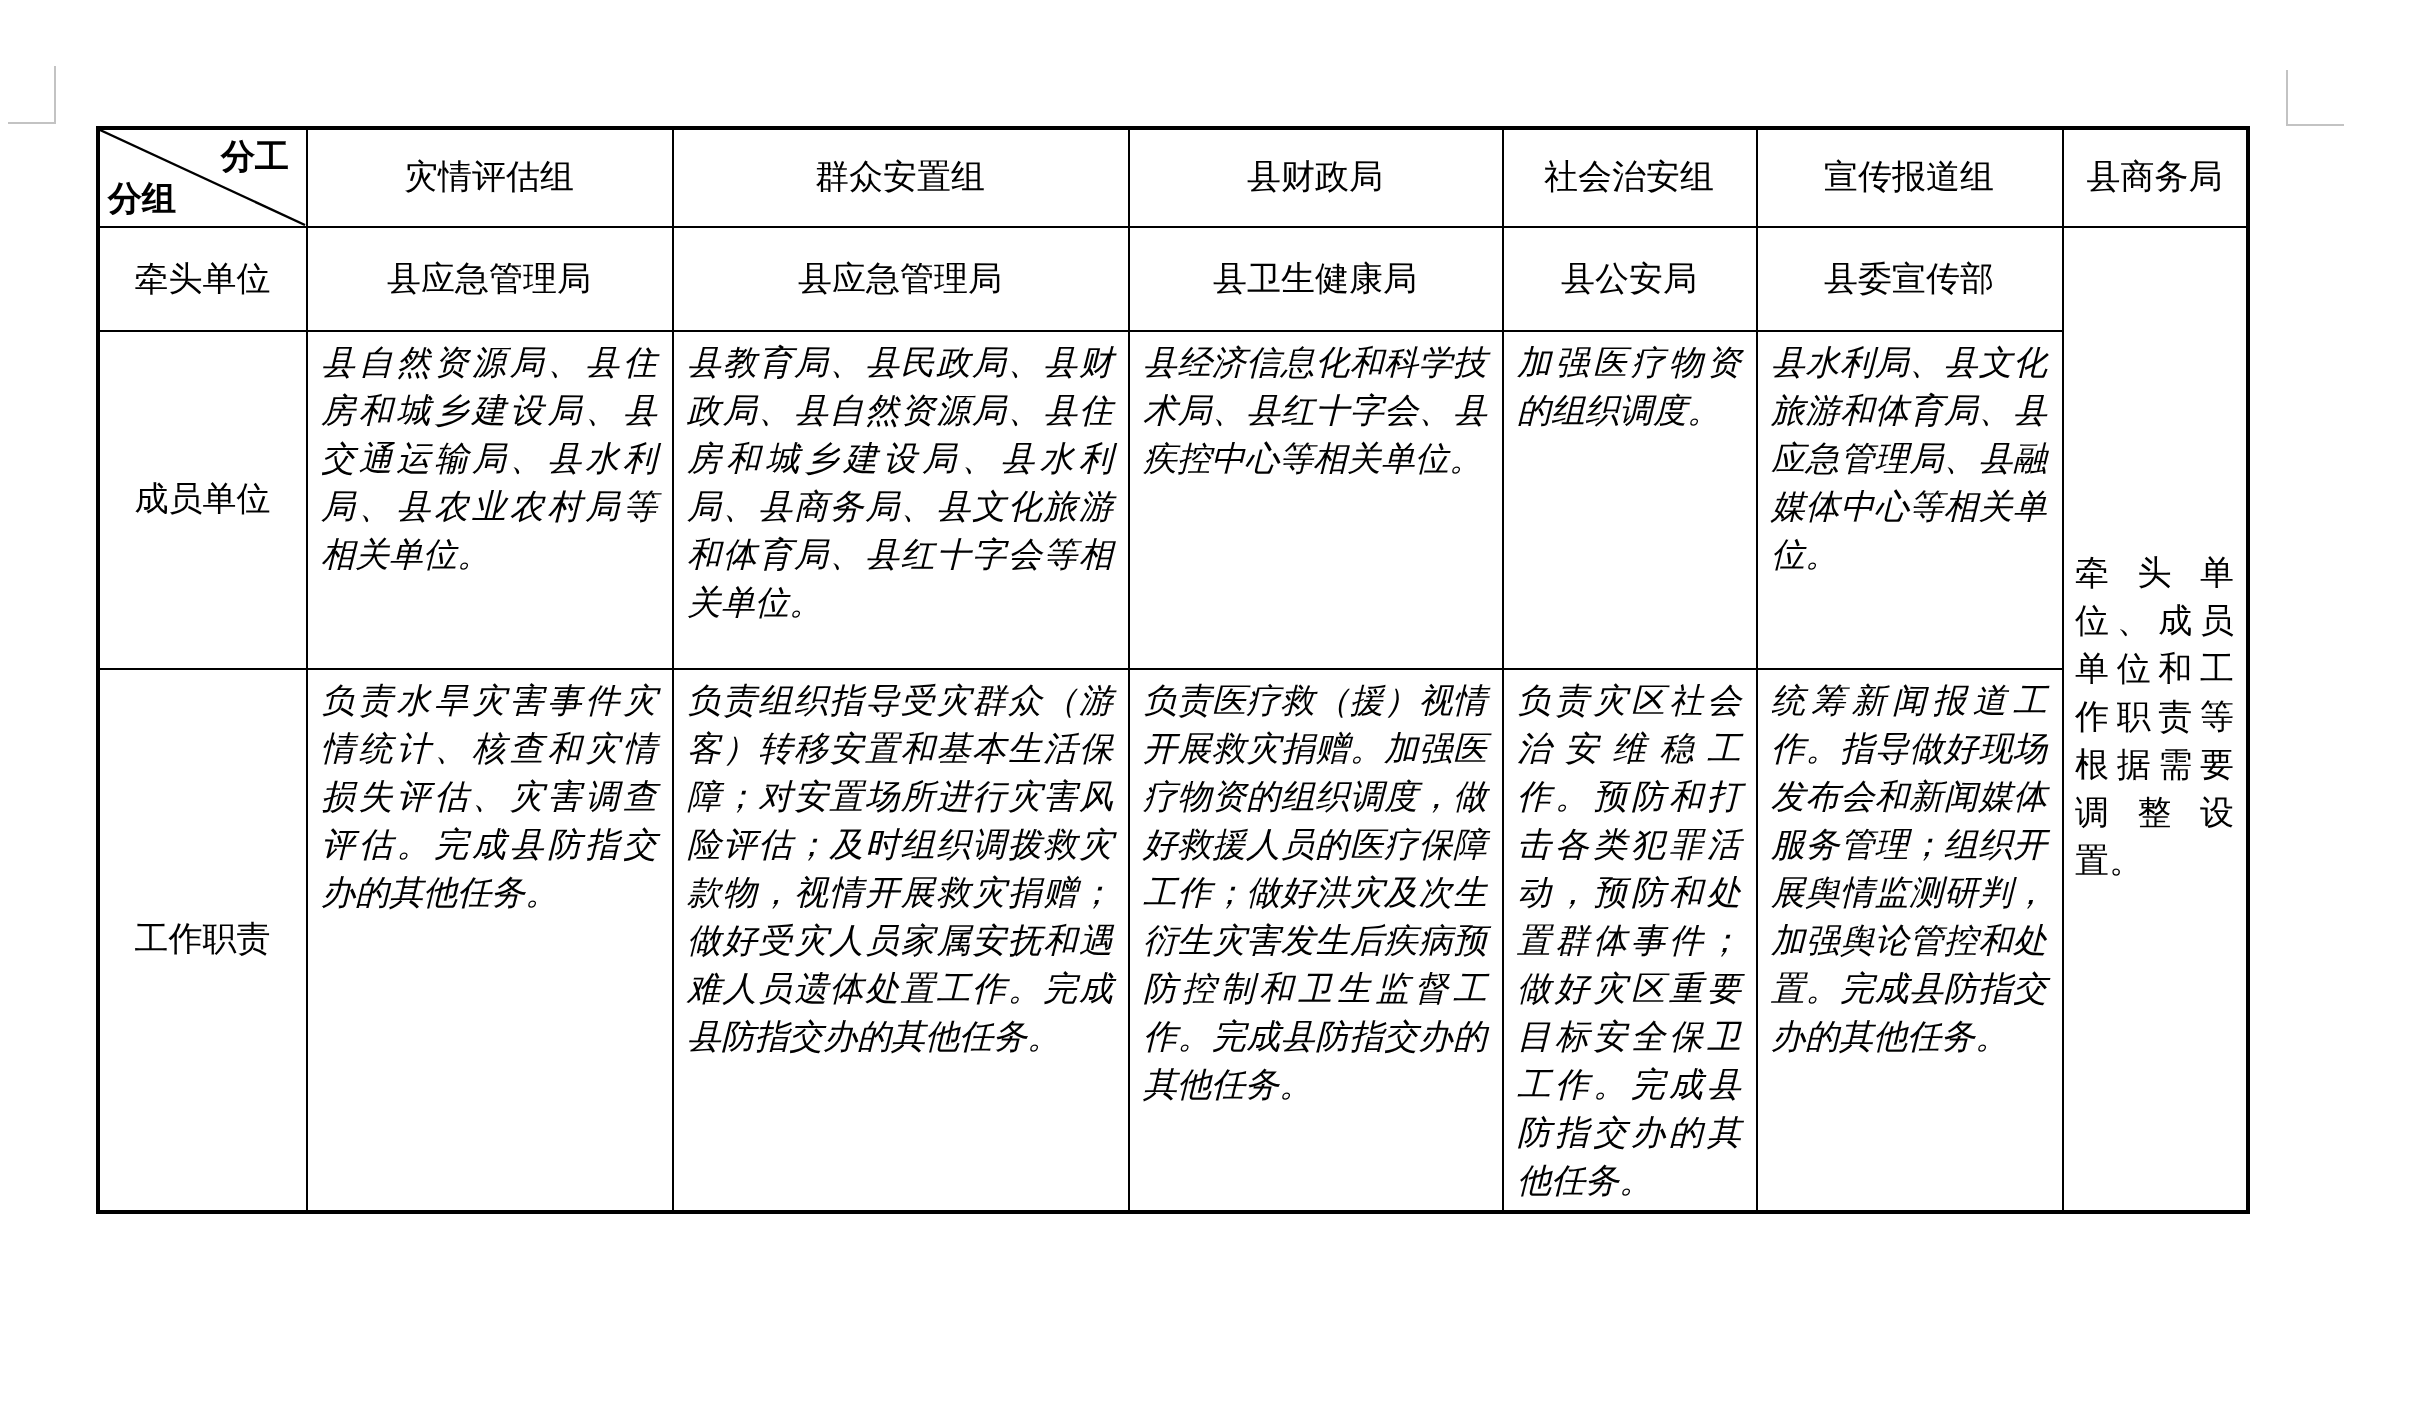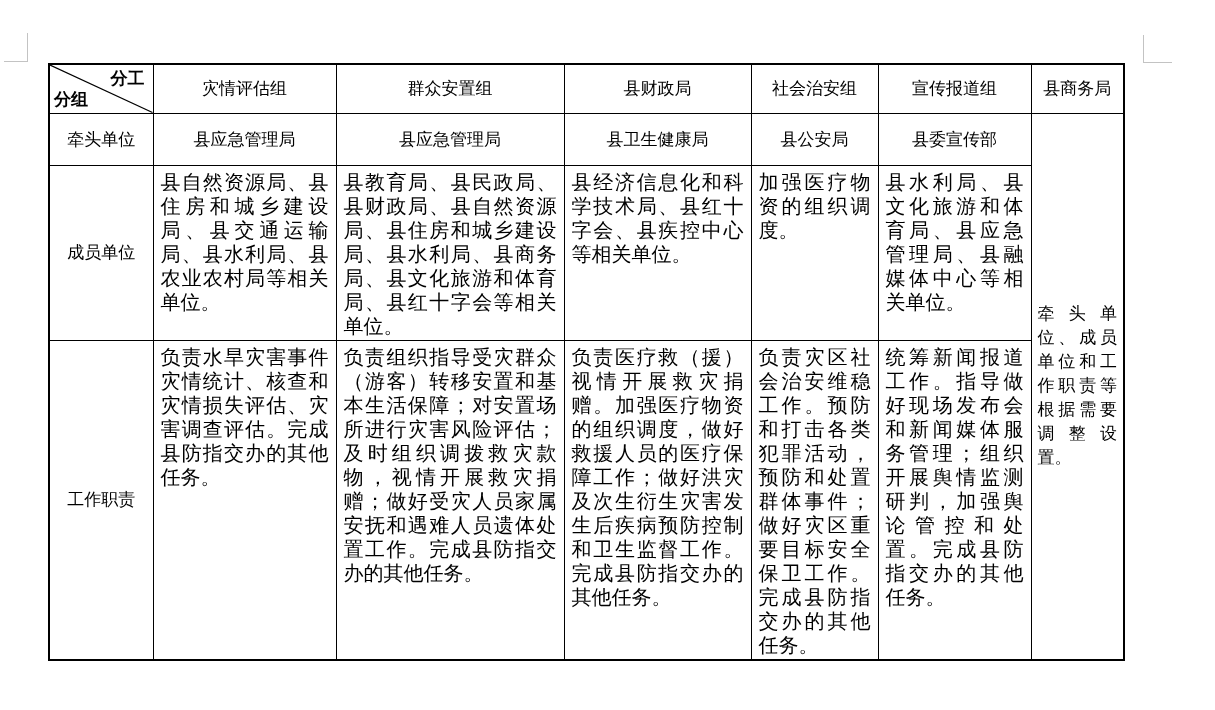--- a/index.html
+++ b/index.html
@@ -38,25 +38,26 @@
   }
 
   .head, .label, .lead {
     font-weight: normal;
     font-size: 17px;
     text-align: center;
     vertical-align: middle;
     padding: 2px 3px;
   }
   .body {
-    font-size: 20px;
+    font-size: 17px;
     line-height: 24px;
     text-align: justify;
     vertical-align: top;
     padding: 4px 7px 2px 7px;
+    font-style: italic;
   }
   .other-note {
     font-size: 17px;
     line-height: 24px;
     text-align: justify;
     vertical-align: middle;
     padding: 2px 6px;
   }
 
   

